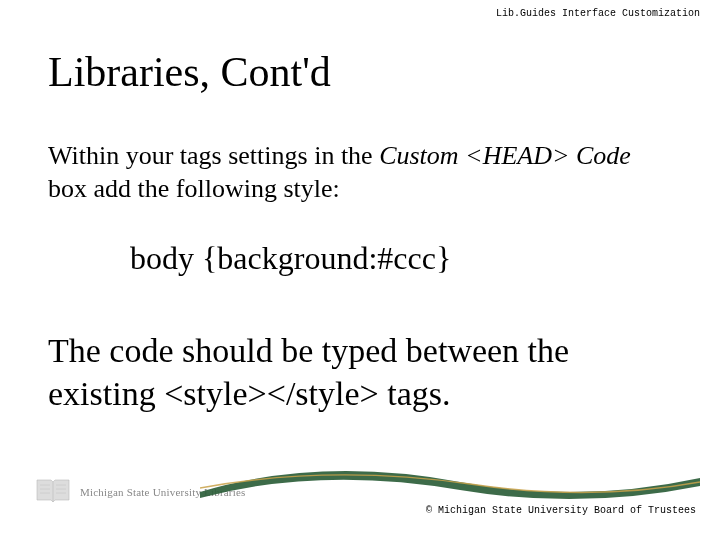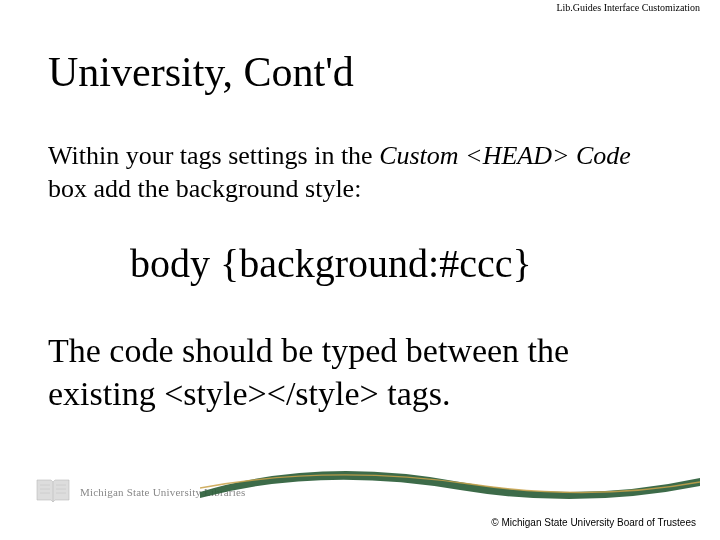--- a/index.html
+++ b/index.html
@@ -7,23 +7,23 @@
     width: 720px;
     height: 540px;
     background: #fff;
     font-family: "Times New Roman", Times, serif;
     color: #000;
     position: relative;
     overflow: hidden;
   }
   .header-label {
     position: absolute;
-    top: 2px;
+    top: 8px;
     right: 20px;
-    font-family: Liberation Serif, serif;
+    font-family: Liberation Mono, monospace;
     font-size: 10px;
     color: #000;
   }
   .title {
     position: absolute;
     top: 48px;
     left: 48px;
     font-size: 42px;
     font-weight: 400;
   }
@@ -33,35 +33,35 @@
     left: 48px;
     width: 600px;
     font-size: 26px;
     line-height: 1.25;
   }
   .italic { font-style: italic; }
   .code-line {
     position: absolute;
     top: 240px;
     left: 130px;
-    font-size: 40px;
+    font-size: 32px;
   }
   .para2 {
     position: absolute;
     top: 330px;
     left: 48px;
     width: 600px;
     font-size: 34px;
     line-height: 1.25;
   }
   .footer {
     position: absolute;
     right: 24px;
-    bottom: 12px;
-    font-family: Liberation Sans, sans-serif;
+    bottom: 24px;
+    font-family: Liberation Mono, monospace;
     font-size: 10px;
   }
   .logo-area {
     position: absolute;
     left: 20px;
     bottom: 30px;
     width: 680px;
     height: 50px;
   }
   .swoosh {
@@ -84,24 +84,24 @@
     font-size: 11px;
     color: #888;
     letter-spacing: 0.2px;
   }
 </style>
 </head>
 <body>
 
 <div class="header-label">Lib.Guides Interface Customization</div>
 
-<h1 class="title">University, Cont'd</h1>
+<h1 class="title">Libraries, Cont'd</h1>
 
 <p class="para1">
-  <span>Within your tags settings in the </span><span class="italic">Custom &lt;HEAD&gt; Code</span><span> box add the background style:</span>
+  <span>Within your tags settings in the </span><span class="italic">Custom &lt;HEAD&gt; Code</span><span> box add the following style:</span>
 </p>
 
 <div class="code-line">body {background:#ccc}</div>
 
 <p class="para2">The code should be typed between the existing &lt;style&gt;&lt;/style&gt; tags.</p>
 
 <div class="logo-area">
   <svg class="book-icon" width="36" height="28" viewBox="0 0 36 28">
     <path d="M2 4 L16 4 L18 6 L20 4 L34 4 L34 24 L20 24 L18 26 L16 24 L2 24 Z" fill="#ddd" stroke="#bbb" stroke-width="0.6"></path>
     <line x1="18" y1="6" x2="18" y2="26" stroke="#bbb" stroke-width="0.6"></line>

